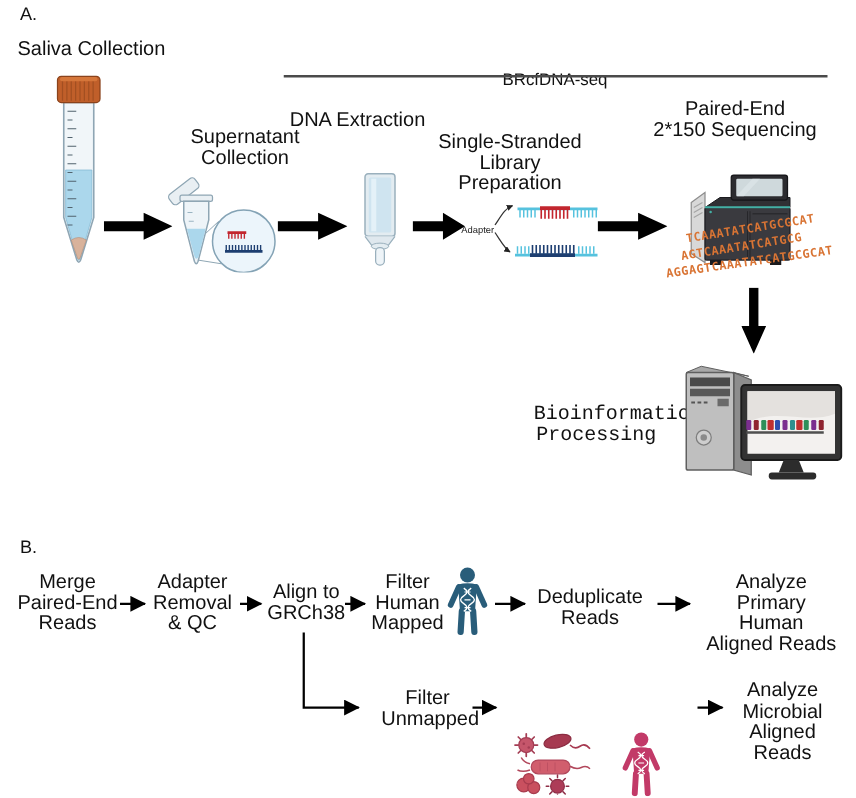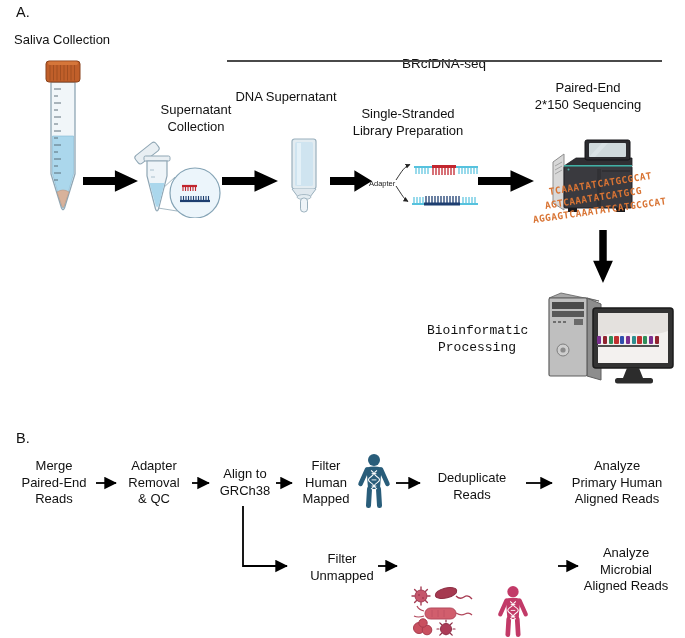--- a/index.html
+++ b/index.html
@@ -1,18 +1,18 @@
 <!DOCTYPE html>
 <html style="--tube-cap-orange: #c05f2a; --liquid-blue: #abd7ec; --strand-light-blue: #56c2de; --strand-red: #c2262e; --strand-navy: #1d3e70; --reads-orange: #d97434; --human-blue: #295d7a; --microbe-pink: #c23a68; --arrow-black: #000000;"><head>
 <meta charset="utf-8">
 <style>
   html,body{margin:0;padding:0;background:#fff;}
   #fig{position:relative;width:685px;height:638px;background:#fff;overflow:hidden;
        font-family:"Liberation Sans",sans-serif;color:#111;}
-  .lbl{position:absolute;font-size:13px;line-height:16.5px;text-align:center;white-space:pre-line;}
+  .lbl{position:absolute;font-size:16px;line-height:16.5px;text-align:center;white-space:pre-line;}
   .panel-letter{position:absolute;font-size:14.5px;}
   .hline{position:absolute;height:1.5px;background:#4a4a4a;}
   .block-arrow{position:absolute;background:var(--arrow-black,#000);
     clip-path:polygon(0% 33%,58% 33%,58% 5%,100% 50%,58% 95%,58% 67%,0% 67%);}
   .block-arrow-v{position:absolute;background:var(--arrow-black,#000);
     clip-path:polygon(33% 0%,67% 0%,67% 58%,95% 58%,50% 100%,5% 58%,33% 58%);}
   .icon{position:absolute;}
   .read-line{position:absolute;font-family:"DejaVu Sans Mono",monospace;font-weight:bold;
     font-size:9.5px;letter-spacing:.4px;color:var(--reads-orange,#d97434);white-space:nowrap;
     transform-origin:left center;}
@@ -63,21 +63,21 @@
       <circle cx="67" cy="53" r="25" fill="#ecf5fb" stroke="#84a3b5" stroke-width="1.2"></circle>
       <path d="M54,46 h15" stroke="var(--strand-red)" stroke-width="2.2"></path>
       <path d="M55,46 v5 M57.5,46 v5 M60,46 v5 M62.5,46 v5 M65,46 v5 M67.5,46 v5" stroke="var(--strand-red)" stroke-width="1.1"></path>
       <path d="M52,61 h30" stroke="var(--strand-navy)" stroke-width="2.2"></path>
       <path d="M53,61 v-5 M55.5,61 v-5 M58,61 v-5 M60.5,61 v-5 M63,61 v-5 M65.5,61 v-5 M68,61 v-5 M70.5,61 v-5 M73,61 v-5 M75.5,61 v-5 M78,61 v-5 M80.5,61 v-5" stroke="var(--strand-navy)" stroke-width="1.1"></path>
     </svg>
   </div>
 
   <div class="block-arrow" style="left:222px;top:169px;width:56px;height:24px;"></div>
 
-  <div class="lbl" style="left:230px;top:89px;width:112px;">DNA Supernatant</div>
+  <div class="lbl" style="left:230px;top:89px;width:112px;">DNA Extraction</div>
 
   <div class="icon" style="left:284px;top:137px;">
     <svg width="40" height="78" viewBox="0 0 40 78">
       <rect x="8" y="2" width="24" height="50" rx="2.5" fill="#e3ecf1" stroke="#9ab0bd" stroke-width="1.2"></rect>
       <rect x="11" y="5" width="18" height="44" rx="1.5" fill="#cfe4f0"></rect>
       <rect x="13" y="6" width="4" height="42" fill="#e4f1f8"></rect>
       <path d="M8,52 L14,60 H26 L32,52" fill="#dfe8ee" stroke="#9ab0bd" stroke-width="1"></path>
       <ellipse cx="20" cy="60" rx="7" ry="2.5" fill="#e3ecf1" stroke="#9ab0bd" stroke-width="0.8"></ellipse>
       <rect x="16.5" y="61" width="7" height="14" rx="3.2" fill="#eef4f8" stroke="#9ab0bd" stroke-width="1"></rect>
     </svg>

